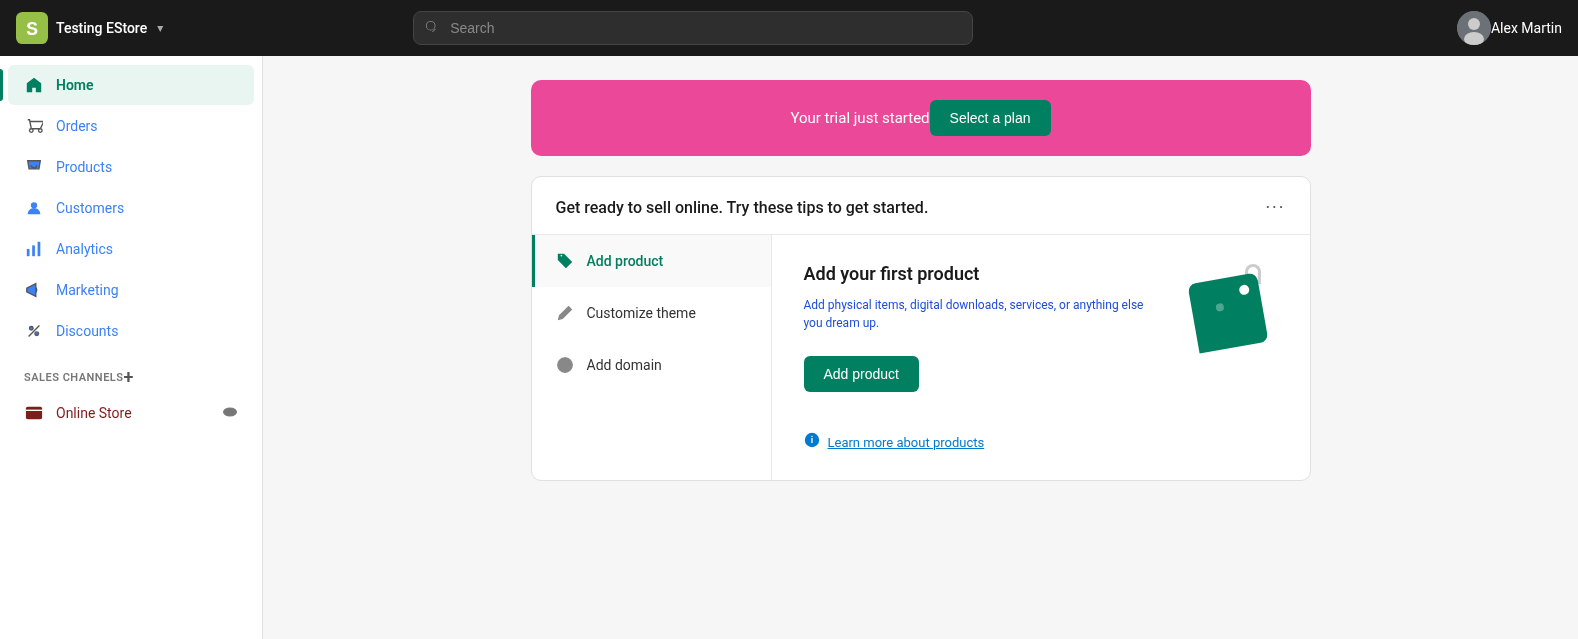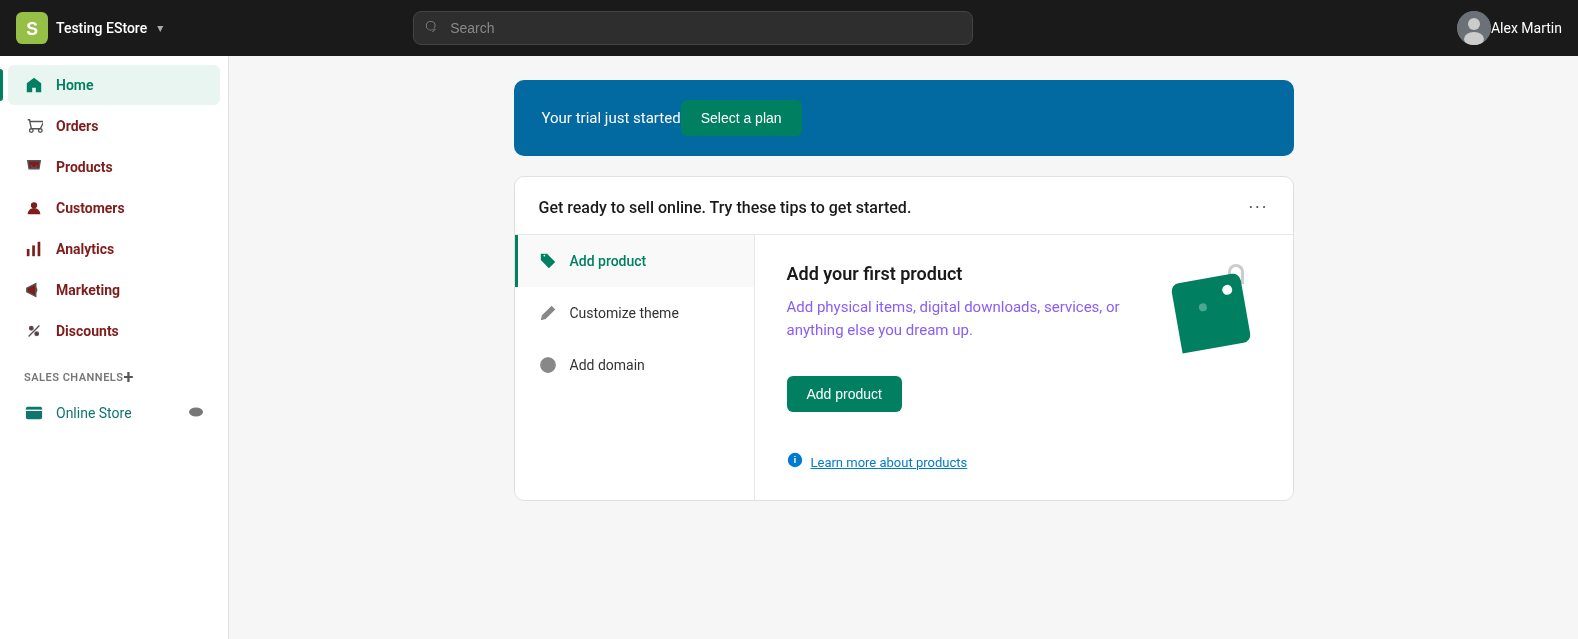--- a/index.html
+++ b/index.html
@@ -87,39 +87,38 @@
 
     
     .app-body {
       display: flex;
       flex: 1;
       overflow: hidden;
     }
 
     
     .sidebar {
-      width: 229px;
+      width: 263px;
       background: #fff;
       border-right: 1px solid #e0e0e0;
       flex-shrink: 0;
       overflow-y: auto;
       padding: 8px 0;
     }
     .sidebar-item {
       display: flex;
       align-items: center;
       gap: 12px;
       padding: 10px 16px;
       cursor: pointer;
-      color: #7f1d1d;
+      color: #3b82f6;
       font-size: 14px;
       border-radius: 6px;
       margin: 1px 8px;
       position: relative;
-      font-weight: bold;
     }
     .sidebar-item.active {
       background: #e8f5f0;
       color: #008060;
       font-weight: 600;
     }
     .sidebar-item.active::before {
       content: '';
       position: absolute;
       left: -8px;
@@ -161,42 +160,42 @@
       padding: 10px 16px;
       margin: 1px 8px;
       border-radius: 6px;
       cursor: pointer;
     }
     .online-store-left {
       display: flex;
       align-items: center;
       gap: 12px;
       font-size: 14px;
-      color: #0f766e;
+      color: #7f1d1d;
     }
     .online-store-eye {
       color: #777;
       font-size: 14px;
     }
 
     
     .main-content {
       flex: 1;
       overflow-y: auto;
       padding: 24px;
     }
 
     
     .trial-banner {
-      background: #0369a1;
+      background: #ec4899;
       border-radius: 10px;
       padding: 20px 28px;
       display: flex;
       align-items: center;
-      justify-content: flex-start;
+      justify-content: center;
       margin-bottom: 20px;
       max-width: 780px;
       margin-left: auto;
       margin-right: auto;
     }
     .trial-text {
       color: #fff;
       font-size: 15px;
     }
     .select-plan-btn {
@@ -284,24 +283,24 @@
       gap: 8px;
     }
     .step-info { flex: 1; max-width: 380px; }
     .step-heading {
       font-size: 18px;
       font-weight: 600;
       color: #1a1a1a;
       margin-bottom: 12px;
     }
     .step-description {
-      font-size: 15px;
-      color: #8b5cf6;
+      font-size: 12px;
+      color: #1d4ed8;
       line-height: 1.5;
-      margin-bottom: 35px;
+      margin-bottom: 24px;
     }
     .add-product-btn {
       background: #008060;
       color: #fff;
       border: none;
       border-radius: 6px;
       padding: 10px 20px;
       font-size: 14px;
       font-weight: 500;
       cursor: pointer;

